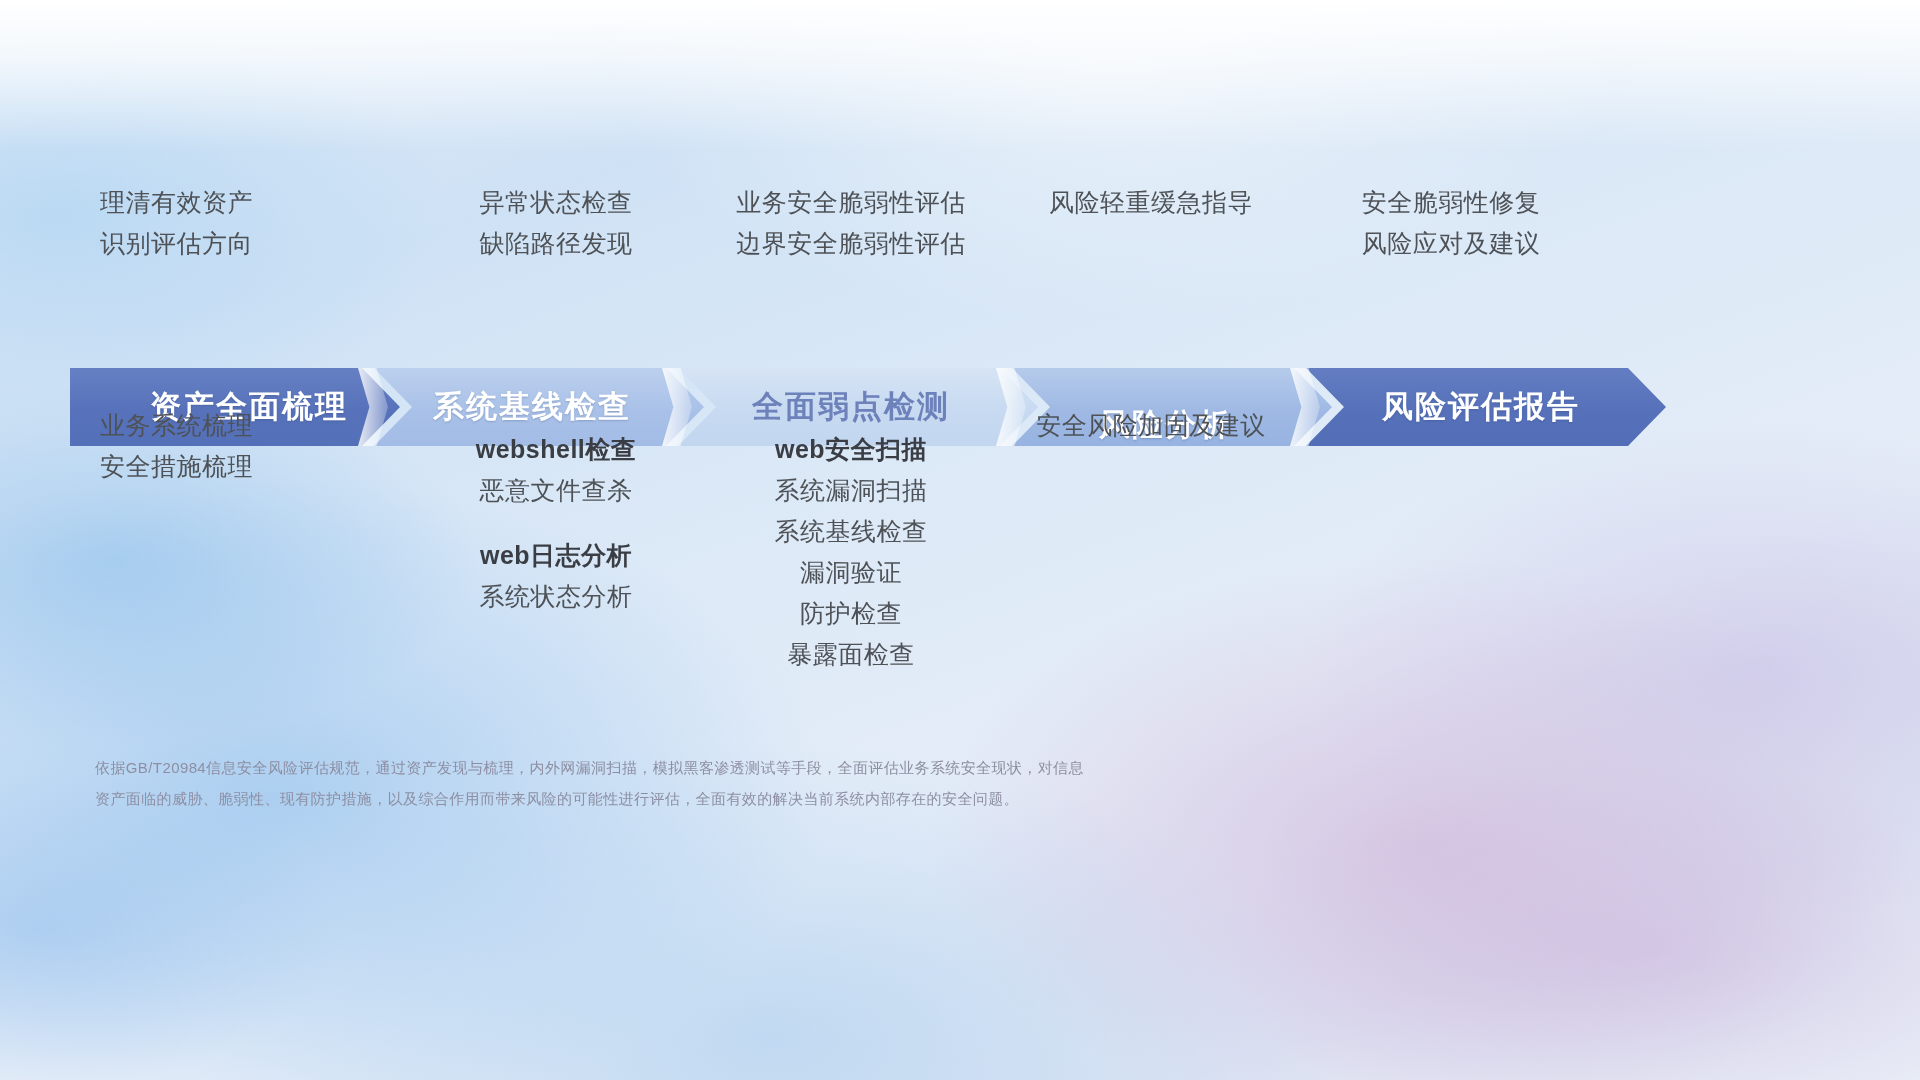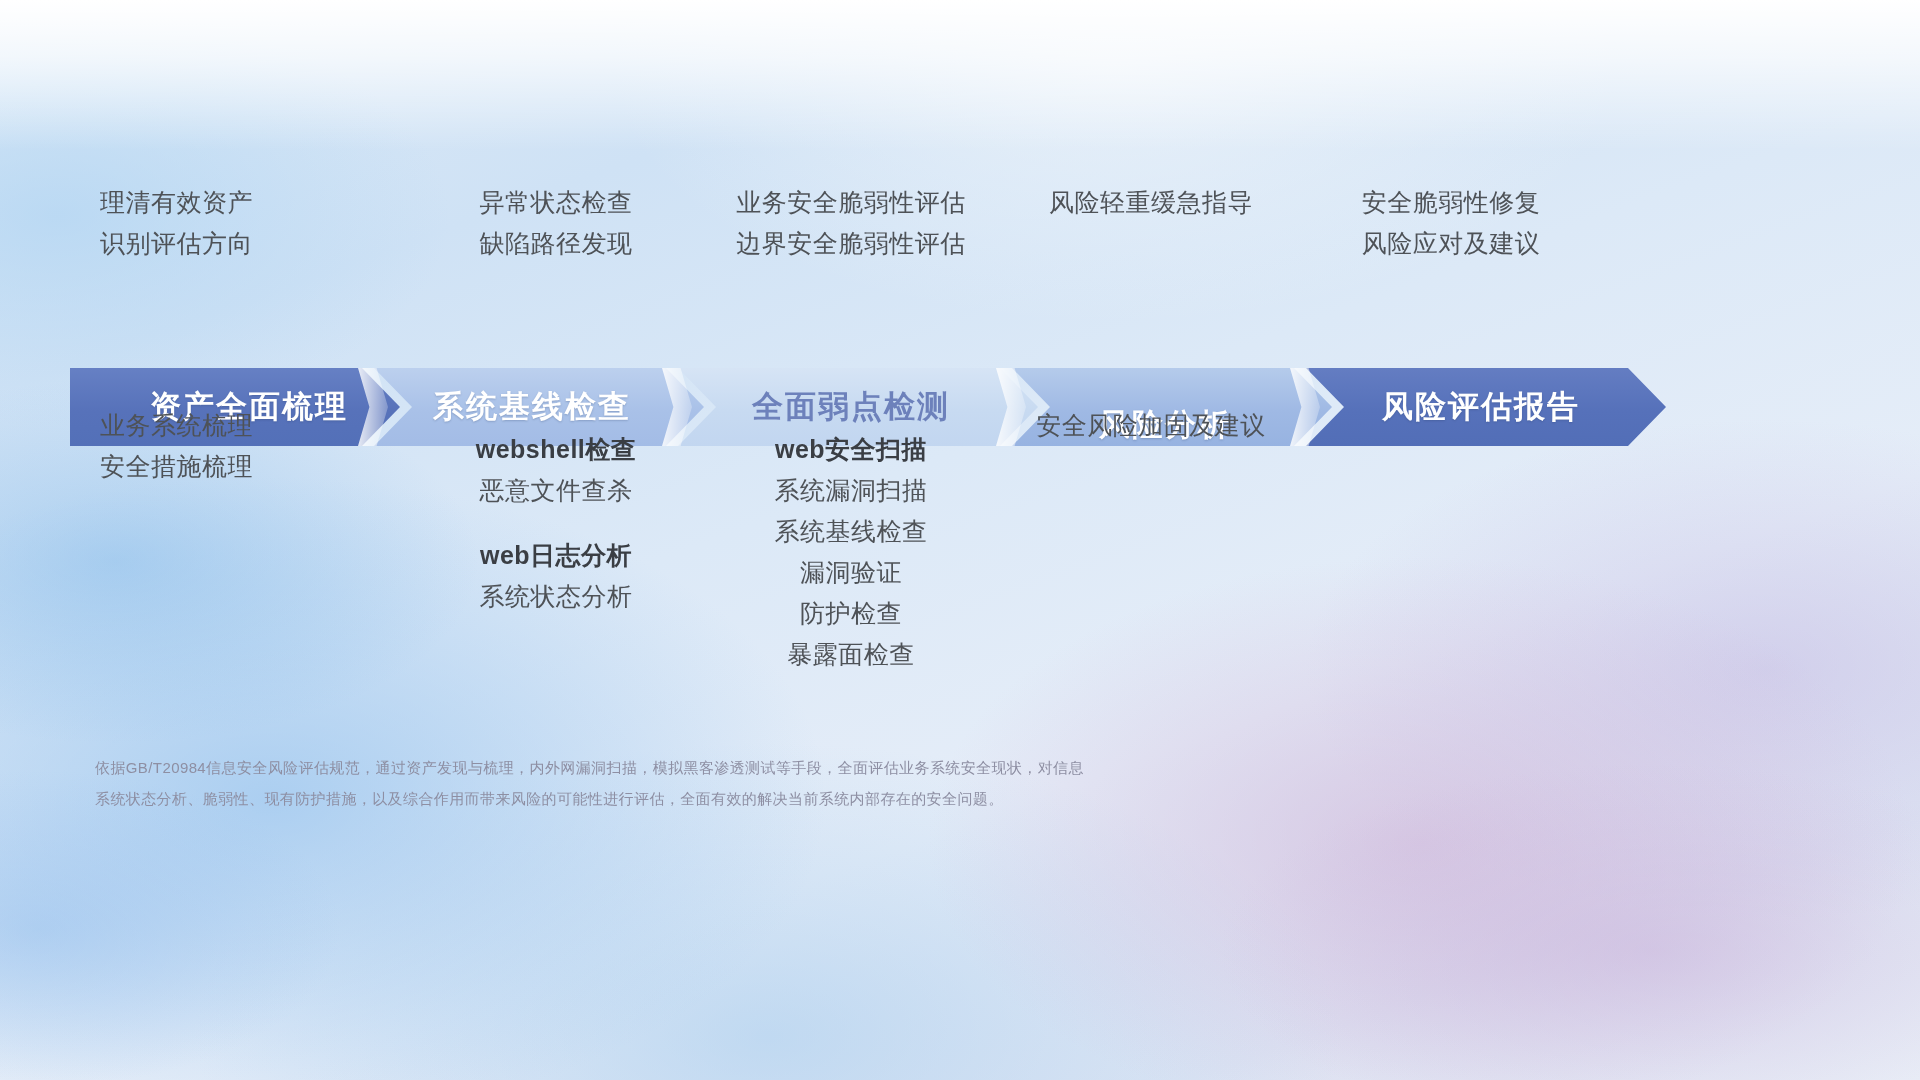--- a/index.html
+++ b/index.html
@@ -187,16 +187,16 @@
       <div class="note">防护检查</div>
       <div class="note">暴露面检查</div>
     </div>
     <div class="col">
       <div class="note">安全风险加固及建议</div>
     </div>
   </div>
 
   <div class="footer layer">
     <p>依据GB/T20984信息安全风险评估规范，通过资产发现与梳理，内外网漏洞扫描，模拟黑客渗透测试等手段，全面评估业务系统安全现状，对信息</p>
-    <p>系统状态分析、脆弱性、现有防护措施，以及综合作用而带来风险的可能性进行评估，全面有效的解决当前系统内部存在的安全问题。</p>
+    <p>资产面临的威胁、脆弱性、现有防护措施，以及综合作用而带来风险的可能性进行评估，全面有效的解决当前系统内部存在的安全问题。</p>
   </div>
 
 </div>
 
 </body></html>

